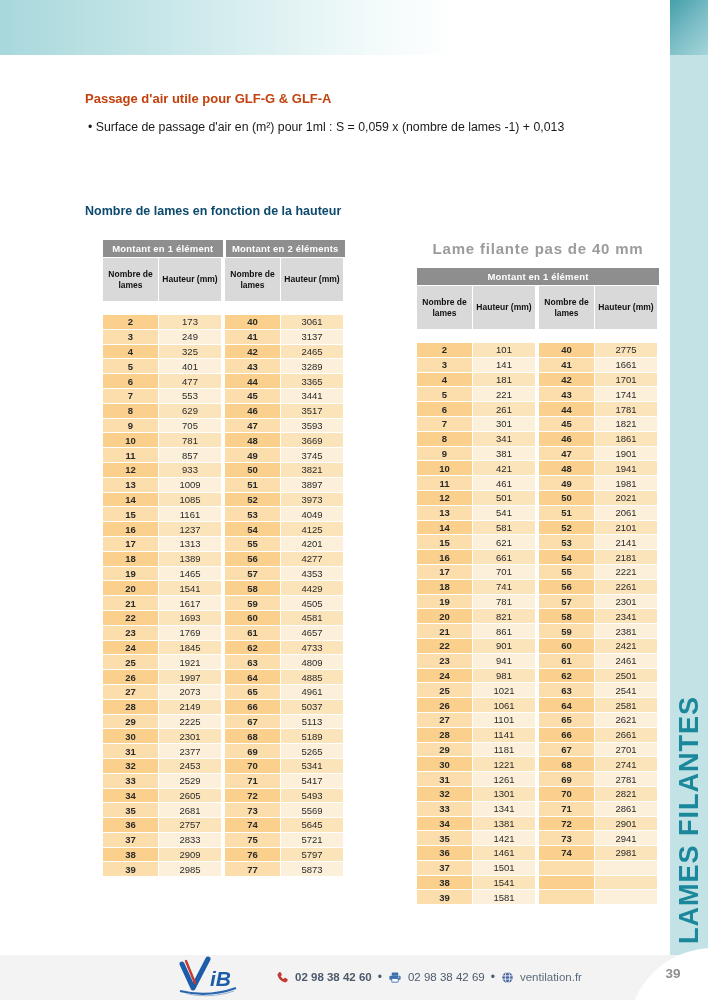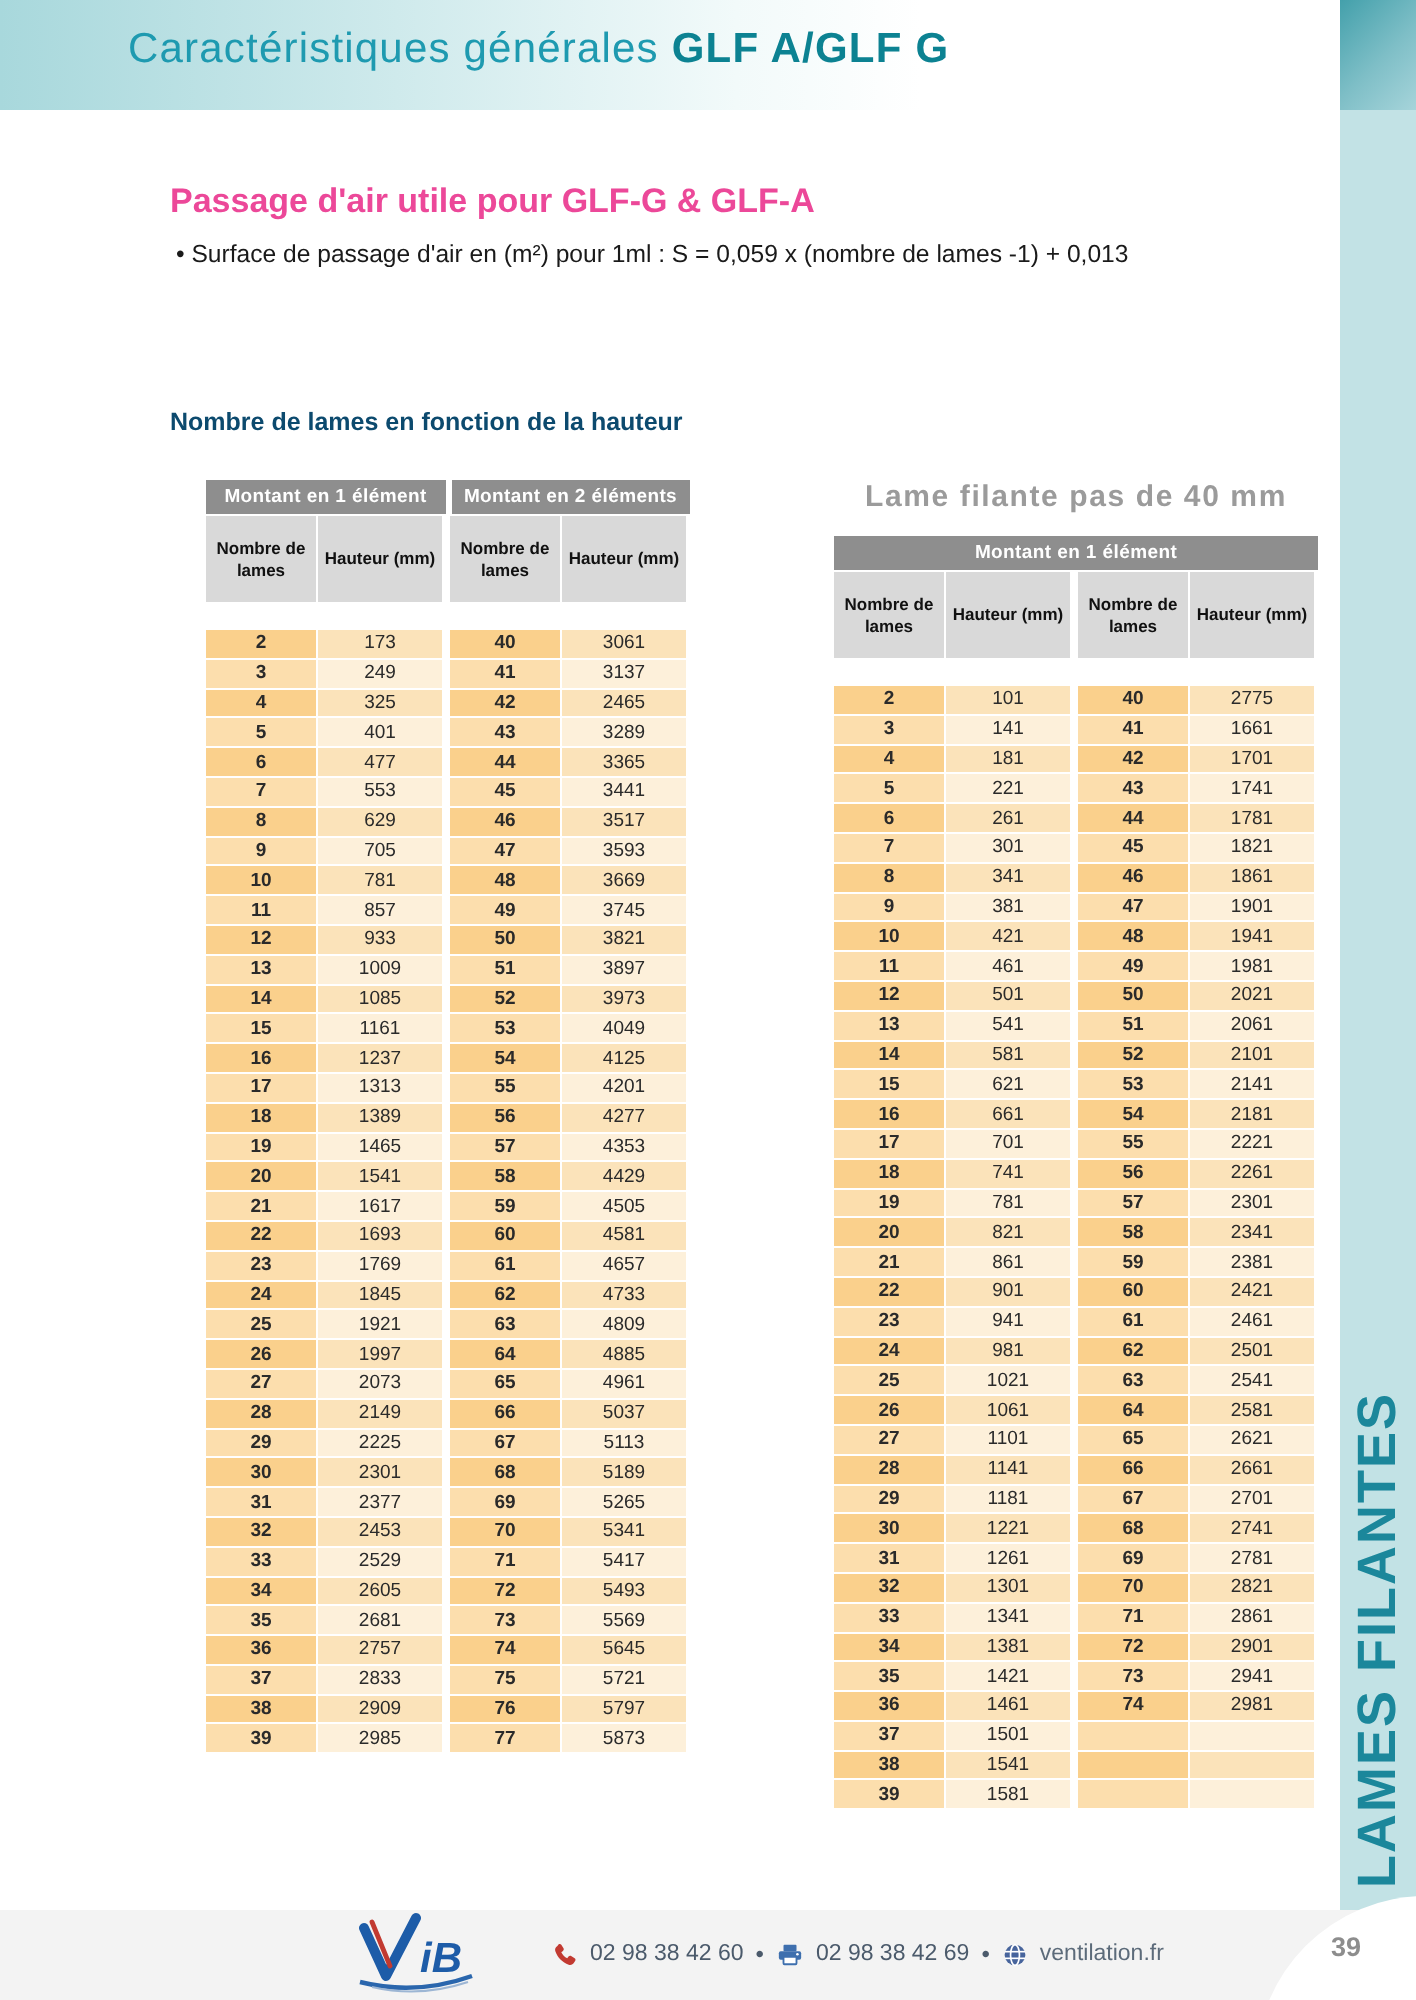--- a/index.html
+++ b/index.html
@@ -11,21 +11,21 @@
   .top-right-block{position:absolute;left:670px;top:0;width:38px;height:55px;
             background:linear-gradient(135deg,#43a0ab 0%,#7fbfc7 55%,#a6d4da 100%);}
   .page-title{position:absolute;left:64px;top:13px;font-size:21px;letter-spacing:0.6px;
             color:#1e9ab0;white-space:nowrap;}
   .page-title b{color:#0c8292;font-weight:bold;}
   
   .right-band{position:absolute;left:670px;top:55px;width:38px;height:900px;background:#c2e2e5;}
   .sidebar-label{position:absolute;left:689px;top:820px;transform:translate(-50%,-50%) rotate(-90deg);
             white-space:nowrap;font-size:27px;font-weight:bold;color:#1b879b;letter-spacing:1px;}
   
-  .intro-heading{position:absolute;left:85px;top:91px;font-size:17px;font-weight:bold;color:#ec4899;}
+  .intro-heading{position:absolute;left:85px;top:91px;font-size:13px;font-weight:bold;color:#c2410c;}
   .bullet{position:absolute;left:88px;font-size:12.3px;color:#1a1a1a;}
   .subheading{position:absolute;left:85px;top:204px;font-size:12.5px;font-weight:bold;color:#0c4a6e;}
   
   .table{position:absolute;top:240px;width:242px;}
   .table-title{text-align:center;font-size:15px;font-weight:bold;color:#9b9b9b;
             letter-spacing:0.8px;height:18px;margin-bottom:10px;white-space:nowrap;}
   .group-row{display:flex;gap:3px;height:17px;margin-bottom:1px;}
   .group-cell{flex:1;background:#8e8e8e;color:#ffffff;font-size:9.5px;font-weight:bold;
             display:flex;align-items:center;justify-content:center;letter-spacing:0.2px;}
   .colhead-row{display:flex;height:43px;margin-bottom:14px;}
@@ -39,36 +39,35 @@
   .w0{width:56px;}.w1{width:63px;margin-right:3px;}.w2{width:56px;}.w3{width:63px;}
   .trow.dark .c0,.trow.dark .c2{background:#fad08c;}
   .trow.dark .c1,.trow.dark .c3{background:#fbe3ba;}
   .trow.light .c0,.trow.light .c2{background:#fcdead;}
   .trow.light .c1,.trow.light .c3{background:#fdf0da;}
   
   .footer-strip{position:absolute;left:0;top:955px;width:708px;height:45px;background:#f3f3f3;}
   .logo{position:absolute;left:176px;top:956px;}
   .contact{position:absolute;left:276px;top:962px;height:30px;display:flex;align-items:center;
             gap:6px;font-size:11.5px;color:#4b5a6b;white-space:nowrap;}
-  .contact .num{font-weight:normal;}
+  .contact .num{font-weight:bold;}
   .contact .sep{color:#4b5a6b;font-size:12px;}
   .contact .site{color:#5c6b7a;}
   .page-circle{position:absolute;left:628px;top:948px;width:170px;height:170px;
             border-radius:50%;background:#ffffff;}
   .page-number{position:absolute;left:660px;top:966px;width:26px;text-align:center;
             font-size:13.5px;font-weight:bold;color:#8d8d8d;}
 </style>
 </head>
 <body>
 
 <div class="page">
 
   <div class="top-band"></div>
   <div class="top-right-block"></div>
-  <div class="page-title"><span>Caractéristiques générales </span><b>GLF A/GLF G</b></div>
 
   <div class="right-band"></div>
   <div class="sidebar-label">LAMES FILANTES</div>
 
   <div class="intro-heading">Passage d'air utile pour GLF-G &amp; GLF-A</div>
   <div class="bullet" style="top:120px">• Surface de passage d'air en (m²) pour 1ml : S = 0,059 x (nombre de lames -1) + 0,013</div>
   <div class="subheading">Nombre de lames en fonction de la hauteur</div>
 
   <div class="table" style="left:103px">
     <div class="group-row">

